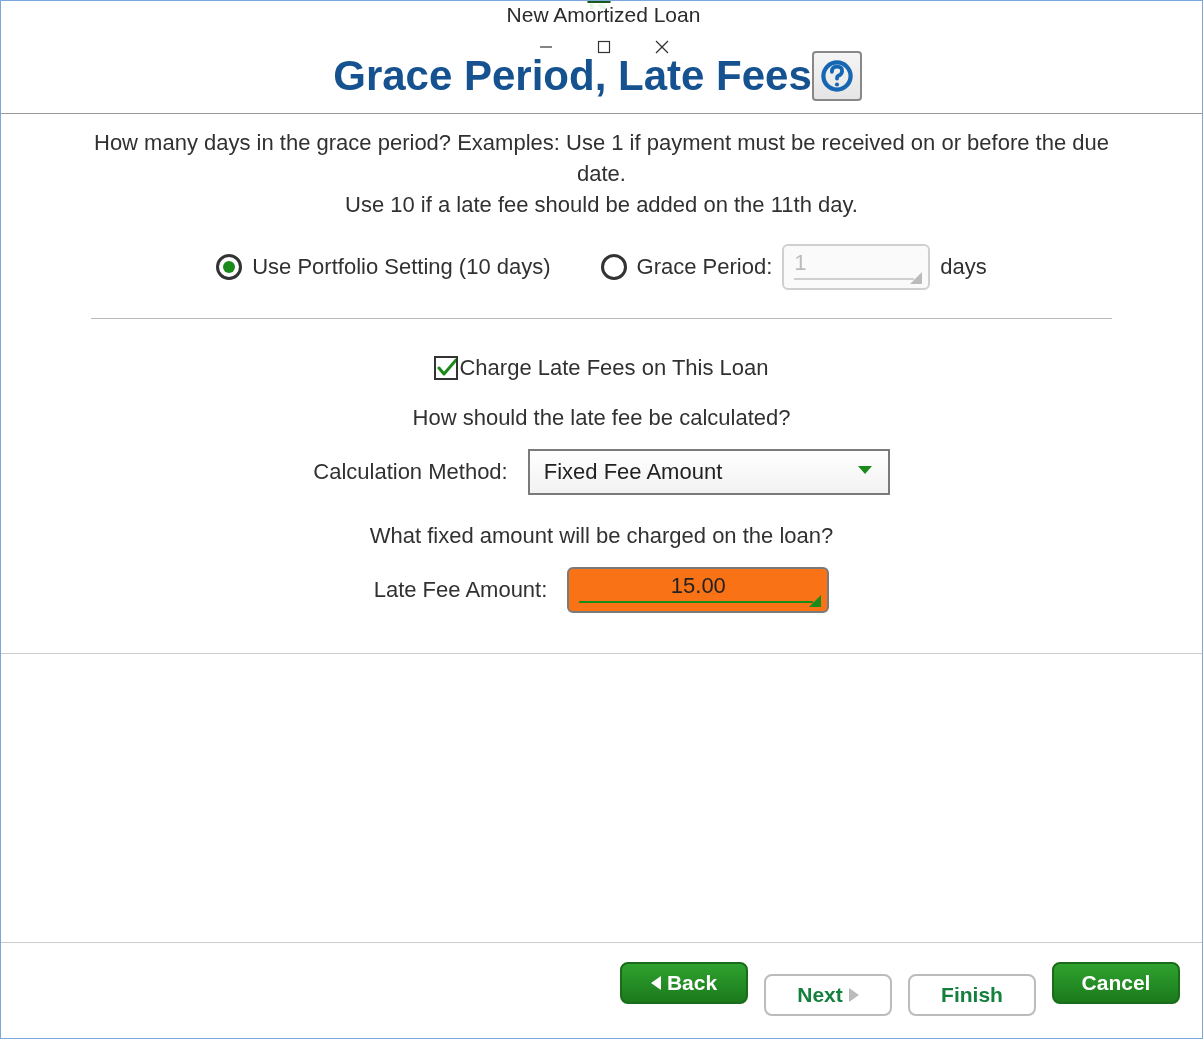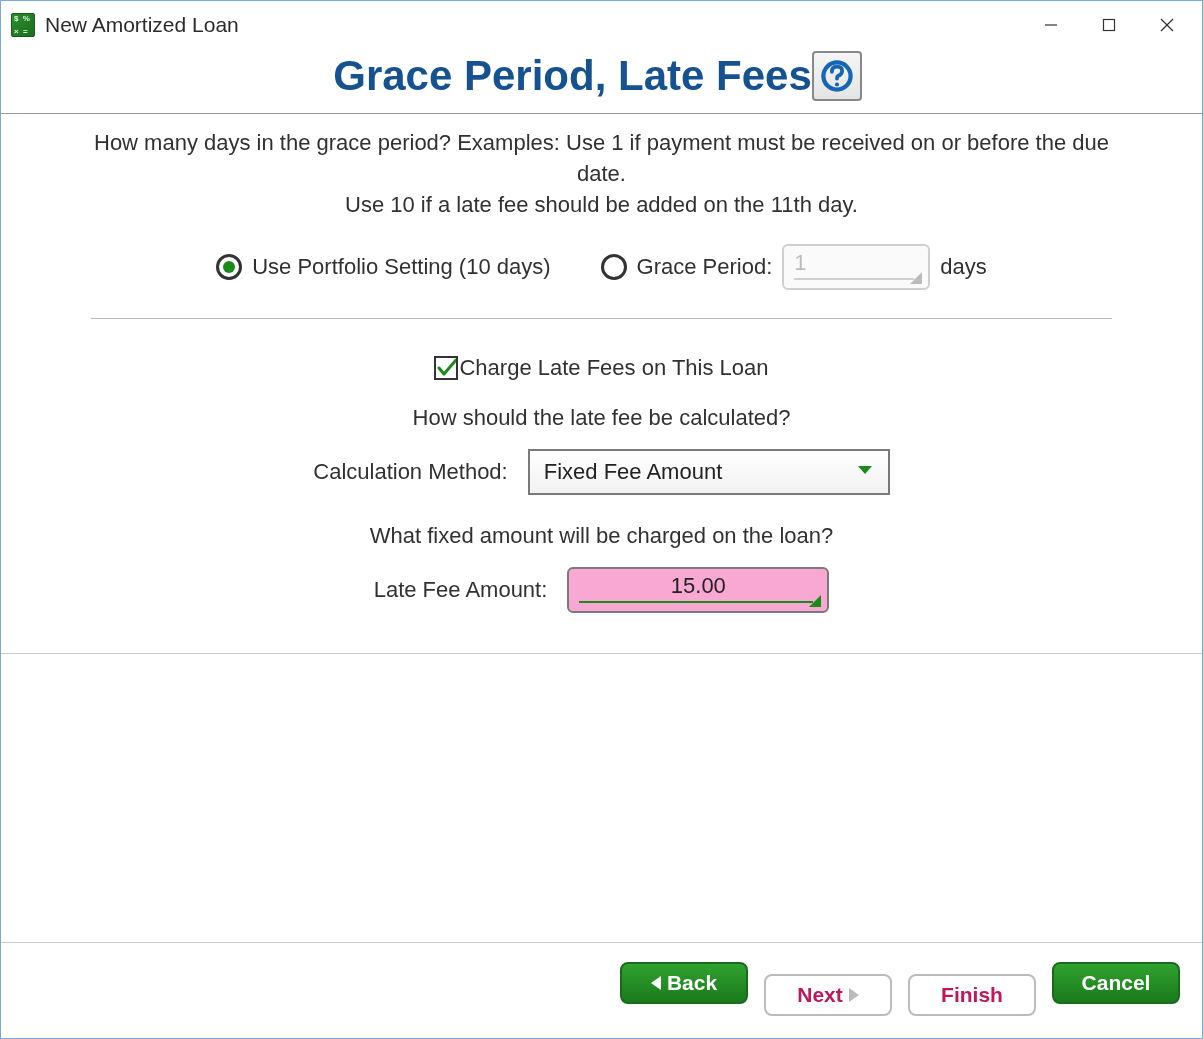--- a/index.html
+++ b/index.html
@@ -14,20 +14,21 @@
     border: 1px solid #7aa8d8;
   }
 
   
   .titlebar {
     display: flex;
     align-items: center;
     height: 48px;
     padding: 0 6px 0 10px;
     background: #fff;
+    flex-direction: column;
   }
   .app-icon {
     width: 24px; height: 24px;
     background: linear-gradient(135deg,#2a8f2a,#1f6b1f);
     border: 1px solid #185818;
     margin-right: 10px;
     position: relative;
     border-radius: 2px;
   }
   .app-icon::before {
@@ -127,21 +128,21 @@
   .num-input .underline {
     position:absolute; left:10px; right:14px; bottom:8px;
     height:2px; background:#cfcfcf;
   }
   .num-input .grip {
     position:absolute; right:6px; bottom:4px;
     width:0;height:0;
     border-left:12px solid transparent;
     border-bottom:12px solid #bbb;
   }
-  .num-input.enabled { border-color:#7a7a7a; background:#f9a8d4; color:#222; }
+  .num-input.enabled { border-color:#7a7a7a; background:#f97316; color:#222; }
   .num-input.enabled .underline { background:#1a8a1a; }
   .num-input.enabled .grip { border-bottom-color:#1a8a1a; }
 
   hr.sep {
     border: none; border-top: 1px solid #bbb;
     margin: 0 0 36px 0;
   }
 
   .center-block { text-align:center; }
   .check-row {
@@ -196,21 +197,21 @@
   }
   .btn.primary {
     background: linear-gradient(#2fa22f,#1b7a1b);
     color:#fff;
   }
   .btn.secondary {
     background: #fff;
     color:#888;
   }
   .btn.secondary.disabled {
-    color:#be185d; border-color:#bbb;margin-top:24px;
+    color:#15803d; border-color:#bbb;margin-top:24px;
   }
   .tri-left {
     width:0;height:0;border-top:7px solid transparent;border-bottom:7px solid transparent;border-right:10px solid #fff;
   }
   .tri-right {
     width:0;height:0;border-top:7px solid transparent;border-bottom:7px solid transparent;border-left:10px solid #bbb;
   }
 </style>
 </head>
 <body>

